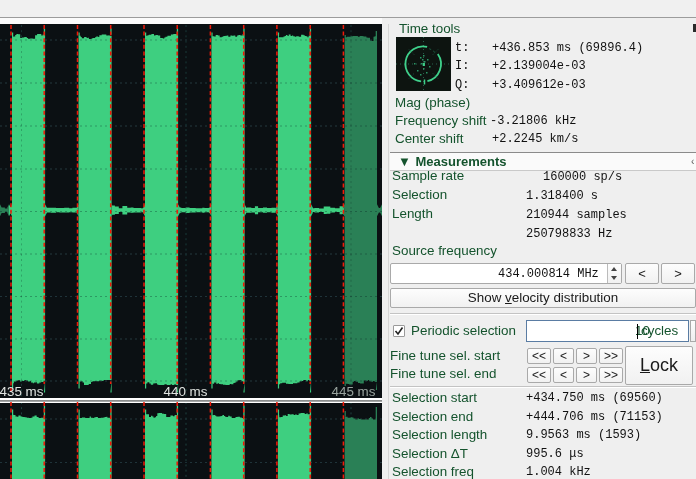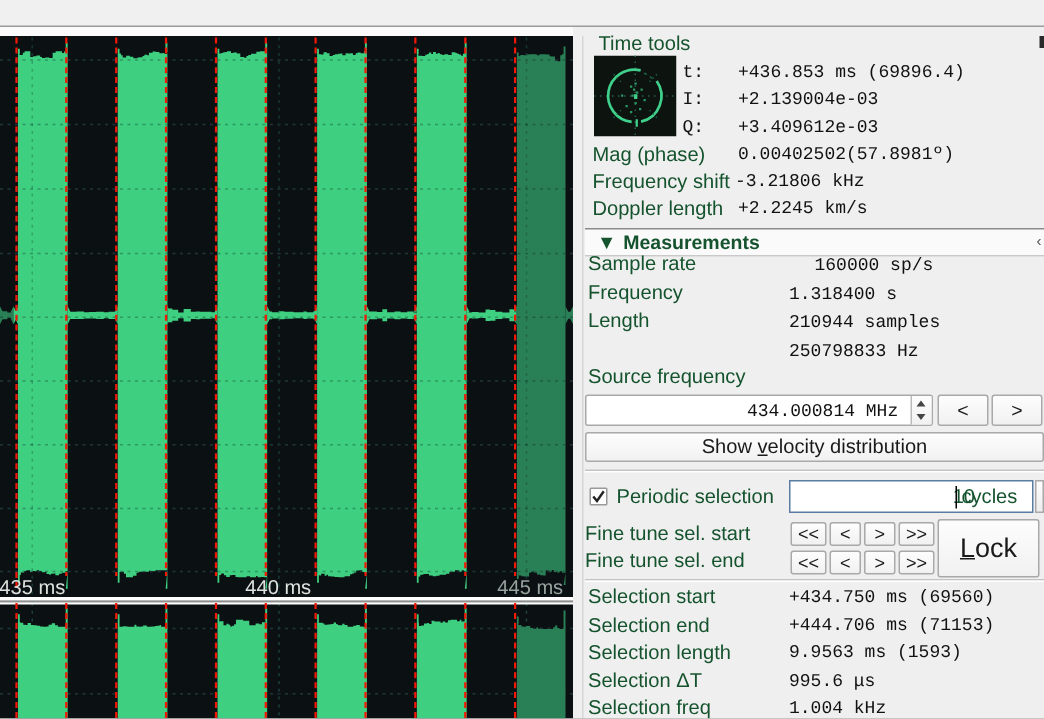--- a/index.html
+++ b/index.html
@@ -137,33 +137,32 @@
 </svg>
 
   <div class="val" style="left:455px;top:41px;">t:</div>
   <div class="val" style="left:492px;top:41px;">+436.853 ms (69896.4)</div>
   <div class="val" style="left:455px;top:59px;">I:</div>
   <div class="val" style="left:492px;top:59px;">+2.139004e-03</div>
   <div class="val" style="left:455px;top:78px;">Q:</div>
   <div class="val" style="left:492px;top:78px;">+3.409612e-03</div>
 
   <div class="lbl" style="left:395px;top:95px;">Mag (phase)</div>
-  <div class="val" style="left:492px;top:96px;">0.00402502(57.8981º)</div>
   <div class="lbl" style="left:395px;top:113px;">Frequency shift</div>
   <div class="val" style="left:490px;top:114px;">-3.21806 kHz</div>
-  <div class="lbl" style="left:395px;top:131px;">Doppler length</div>
+  <div class="lbl" style="left:395px;top:131px;">Center shift</div>
   <div class="val" style="left:492px;top:132px;">+2.2245 km/s</div>
 
   <div style="position:absolute;left:390px;top:152px;width:306px;height:19px;background:#fafafa;border-top:1px solid #8a8a8a;border-bottom:1px solid #c9c9c9;"></div>
   <div class="lbl" style="left:398px;top:154px;font-weight:bold;font-size:13px;">▼ <span style="margin-left:1px">Measurements</span></div>
   <div style="position:absolute;left:691px;top:156px;width:5px;height:10px;color:#555;font-size:10px;">‹</div>
 
   <div class="lbl" style="left:392px;top:168px;">Sample rate</div>
   <div class="val" style="left:526px;top:170px;margin-left:17px;">160000 sp/s</div>
-  <div class="lbl" style="left:392px;top:187px;">Frequency</div>
+  <div class="lbl" style="left:392px;top:187px;">Selection</div>
   <div class="val" style="left:526px;top:189px;">1.318400 s</div>
   <div class="lbl" style="left:392px;top:206px;">Length</div>
   <div class="val" style="left:526px;top:208px;">210944 samples</div>
   <div class="val" style="left:526px;top:226.5px;">250798833 Hz</div>
   <div class="lbl" style="left:392px;top:243px;">Source frequency</div>
 
   <div style="position:absolute;left:390px;top:263px;width:232px;height:21px;background:#fff;border:1px solid #a9a9a9;border-radius:2px;"></div>
   <div class="val" style="left:498px;top:267px;">434.000814 MHz</div>
   <div style="position:absolute;left:607px;top:264px;width:14px;height:19px;background:linear-gradient(#fdfdfd,#f1f1f1);border-left:1px solid #bbb;"></div>
   <div style="position:absolute;left:611px;top:267px;width:0;height:0;border-left:3.5px solid transparent;border-right:3.5px solid transparent;border-bottom:4.5px solid #444;"></div>

